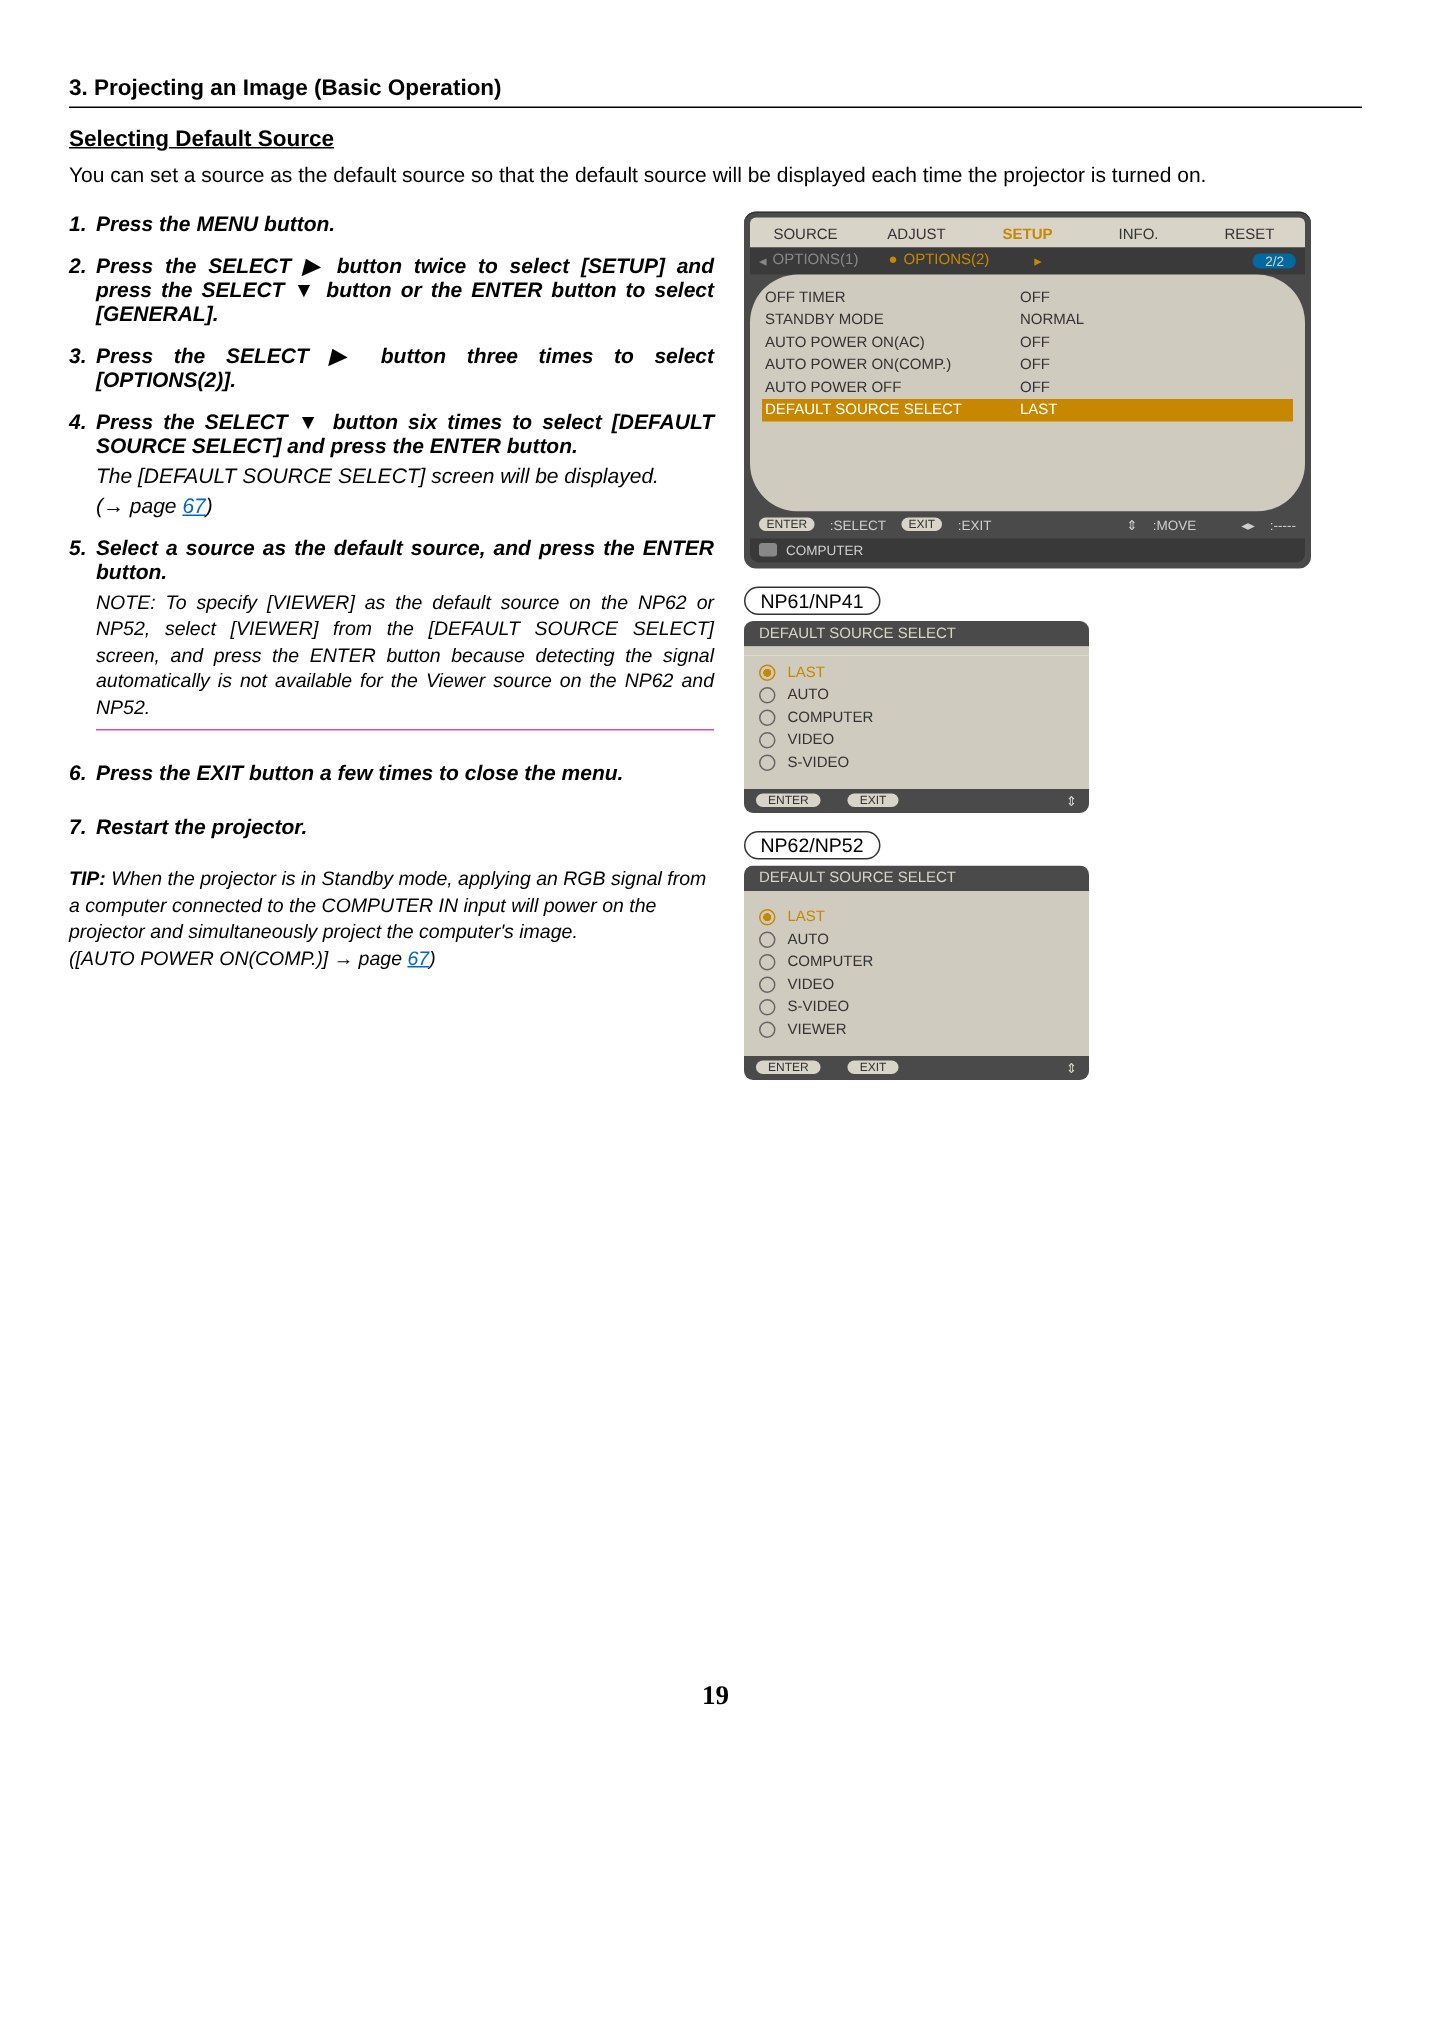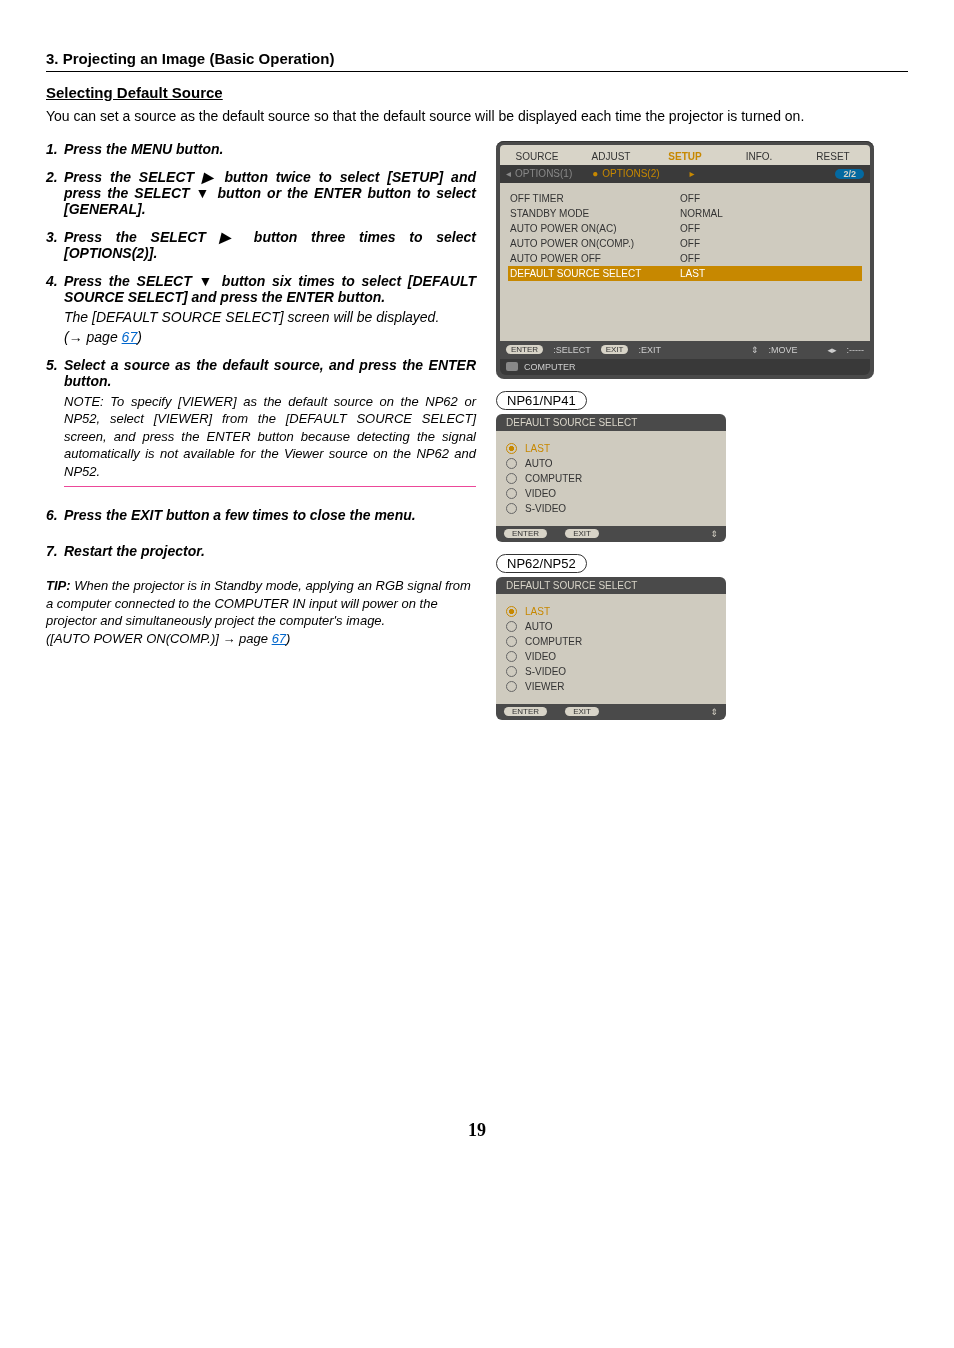--- a/index.html
+++ b/index.html
@@ -127,27 +127,27 @@
   }
   .osd-subtabs .sub1 { color: #888; margin-right: 20px; }
   .osd-subtabs .sub2 { color: #c78800; }
   .osd-subtabs .pagecount {
     margin-left: auto;
     background: #0369a1;
     color: #d8d4c8;
     border-radius: 8px;
     padding: 0 8px;
     font-size: 9px;
-    font-weight: bold;
   }
   .osd-body {
     background: #cfcbbf;
     padding: 8px 10px 30px 10px;
     color: #333;
     min-height: 120px;
+    border-radius: 32px;
   }
   .osd-row { display: flex; font-size: 10px; line-height: 1.5; }
   .osd-row .lbl { width: 170px; }
   .osd-row.sel { background: #c78800; color: #fff; padding: 0 2px; margin: 0 -2px; }
   .osd-footer {
     background: #4a4a4a;
     color: #cfcfcf;
     font-size: 9px;
     padding: 4px 6px;
     display: flex;

